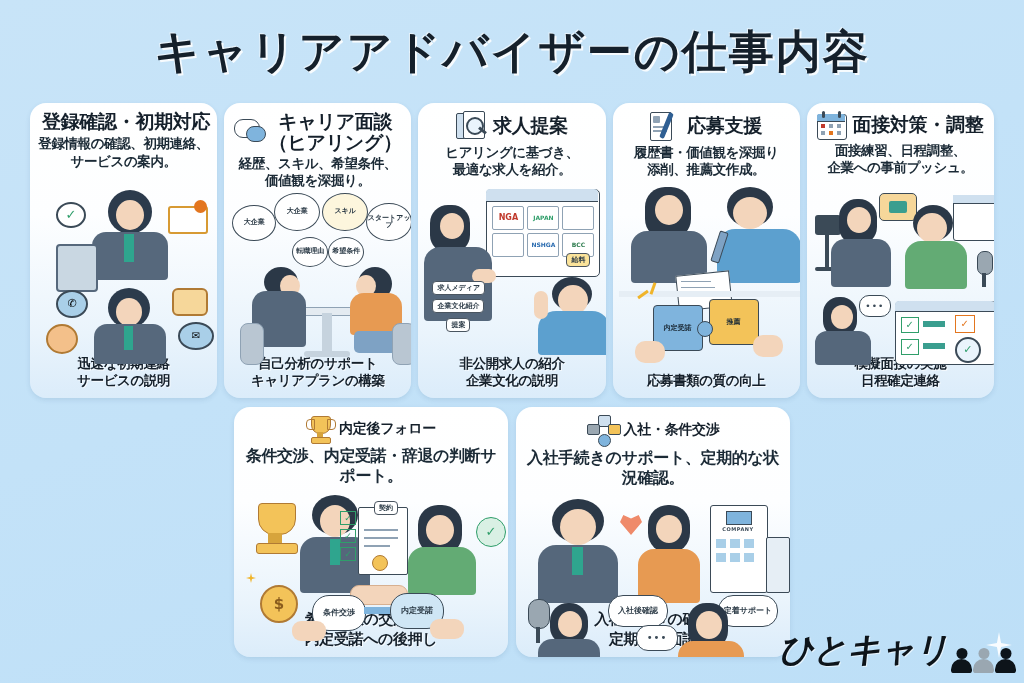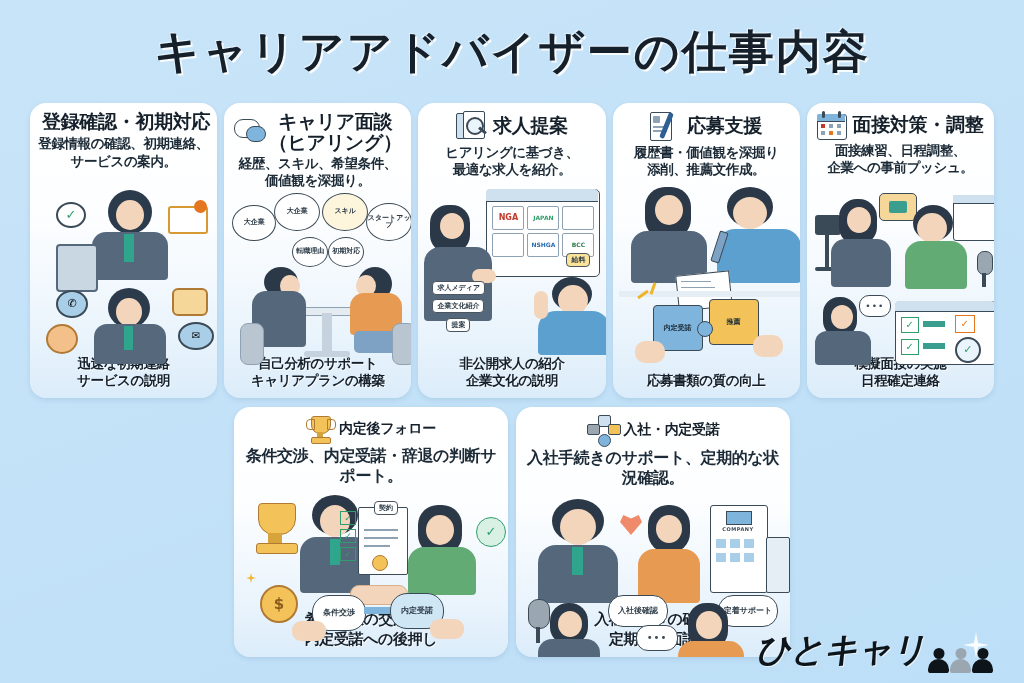--- a/index.html
+++ b/index.html
@@ -75,21 +75,21 @@
     font-size:7px;font-weight:bold;color:#2b3a46;text-align:center;line-height:1.05;
   }
   .tag{
     position:absolute;background:#fffbe8;border:1.4px solid #4a5560;border-radius:4px;
     font-size:7px;font-weight:bold;color:#2b3a46;padding:1px 4px;white-space:nowrap;
   }
   .tagw{background:#ffffff;}
 
   
   .logo{
-    position:absolute;right:31px;bottom:10px;
+    position:absolute;right:8px;bottom:10px;
     display:flex;align-items:flex-end;gap:3px;
   }
   .logo-text{
     font-size:34px;font-weight:bold;font-style:italic;color:#0d141a;
     letter-spacing:-1px;
     text-shadow:1px 1px 0 rgba(255,255,255,.6);
   }
   .logo-people{display:flex;align-items:flex-end;gap:1px;position:relative;}
   .lp{width:21px;height:25px;position:relative;}
   .lp .h{position:absolute;top:0;left:50%;transform:translateX(-50%);width:11px;height:11px;border-radius:50%;}
@@ -156,21 +156,21 @@
         </div>
       </div>
       <div class="card-desc" style="white-space:pre-line;margin-top:1px;">経歴、スキル、希望条件、
 価値観を深掘り。</div>
       <div class="illus">
         <div class="bubble" style="left:2px;top:14px;width:42px;height:34px;">大企業</div>
         <div class="bubble" style="left:44px;top:2px;width:44px;height:36px;">大企業</div>
         <div class="bubble" style="left:92px;top:2px;width:44px;height:36px;background:#fdf6dd;">スキル</div>
         <div class="bubble" style="left:136px;top:12px;width:44px;height:36px;">スタートアップ</div>
         <div class="bubble" style="left:62px;top:46px;width:34px;height:28px;">転職理由</div>
-        <div class="bubble" style="left:98px;top:46px;width:34px;height:28px;">初期対応</div>
+        <div class="bubble" style="left:98px;top:46px;width:34px;height:28px;">希望条件</div>
 
         <div class="ic" style="left:52px;top:116px;width:92px;height:7px;border-radius:3px;background:#e4ebf1;border:1.5px solid #8fa2b4;"></div>
         <div class="ic" style="left:92px;top:122px;width:10px;height:40px;background:#c6d3de;"></div>
         <div class="ic" style="left:74px;top:160px;width:46px;height:6px;border-radius:3px;background:#c6d3de;"></div>
 
         <div class="ic" style="left:34px;top:76px;width:34px;height:30px;border-radius:50%;background:#2b3847;"></div>
         <div class="ic" style="left:50px;top:84px;width:20px;height:22px;border-radius:50%;background:#f3d5bb;"></div>
         <div class="ic" style="left:22px;top:100px;width:54px;height:56px;border-radius:14px 14px 4px 4px;background:#55677b;"></div>
         <div class="ic" style="left:10px;top:132px;width:22px;height:40px;border-radius:8px;background:#b9c6d2;border:1.5px solid #8fa2b4;"></div>
 
@@ -393,21 +393,21 @@
     </div>
 
     <div class="card">
       <div class="card-head">
         <span style="position:relative;display:inline-block;width:32px;height:30px;flex:0 0 auto;">
           <span style="position:absolute;left:11px;top:0;width:11px;height:10px;background:#cfe0ef;border:1.4px solid #3b4a57;border-radius:2px;"></span>
           <span style="position:absolute;left:0px;top:9px;width:11px;height:9px;background:#9aa7b1;border:1.4px solid #3b4a57;border-radius:2px;"></span>
           <span style="position:absolute;left:21px;top:9px;width:11px;height:9px;background:#f3c359;border:1.4px solid #3b4a57;border-radius:2px;"></span>
           <span style="position:absolute;left:11px;top:19px;width:11px;height:11px;border-radius:50%;background:#7fb4dd;border:1.4px solid #3b4a57;"></span>
         </span>
-        <div class="card-title">入社・内定受諾</div>
+        <div class="card-title">入社・条件交渉</div>
       </div>
       <div class="card-desc">入社手続きのサポート、定期的な状況確認。</div>
       <div class="illus">
 
         <div class="ic" style="left:30px;top:8px;width:52px;height:44px;border-radius:50%;background:#2b3847;"></div>
         <div class="ic" style="left:38px;top:18px;width:36px;height:36px;border-radius:50%;background:#f3d5bb;"></div>
         <div class="ic" style="left:16px;top:54px;width:80px;height:58px;border-radius:18px 18px 4px 4px;background:#55677b;"></div>
         <div class="ic" style="left:50px;top:56px;width:11px;height:28px;background:#2fa58e;"></div>
 
         <div class="ic" style="left:98px;top:24px;width:22px;height:20px;background:#ef8a6a;clip-path:polygon(50% 100%,0 35%,15% 0,50% 18%,85% 0,100% 35%);"></div>

